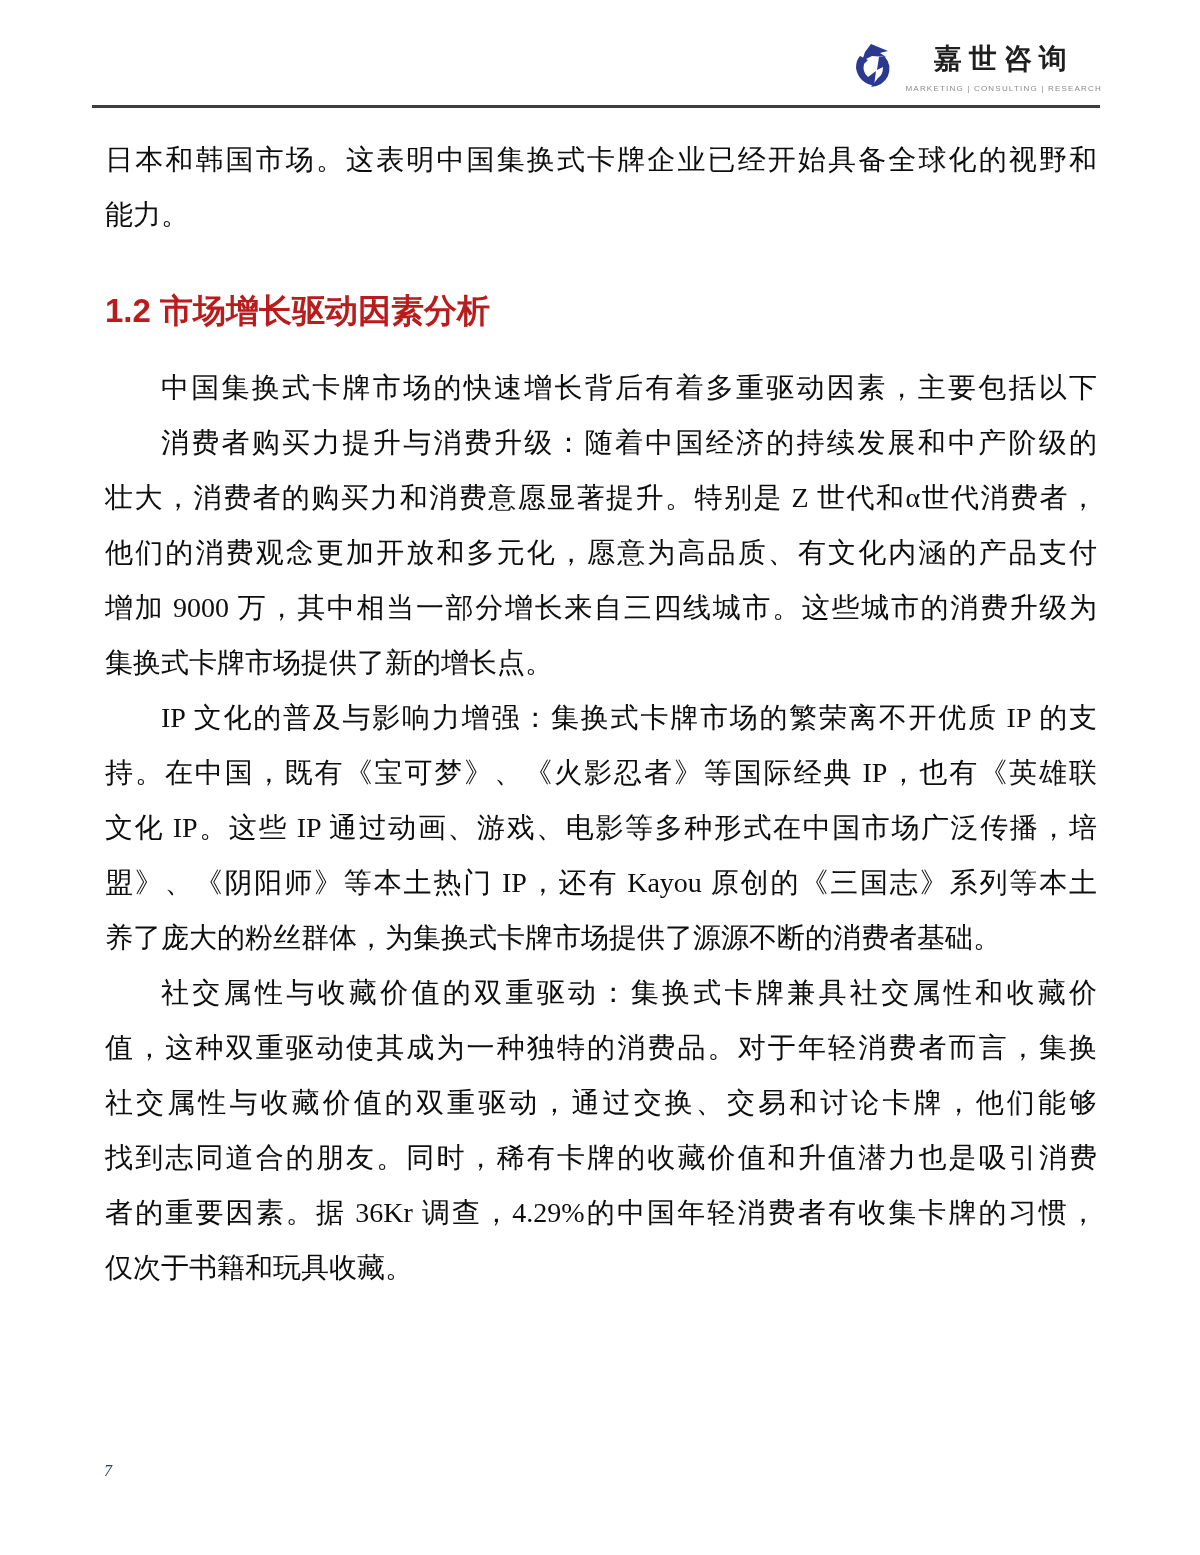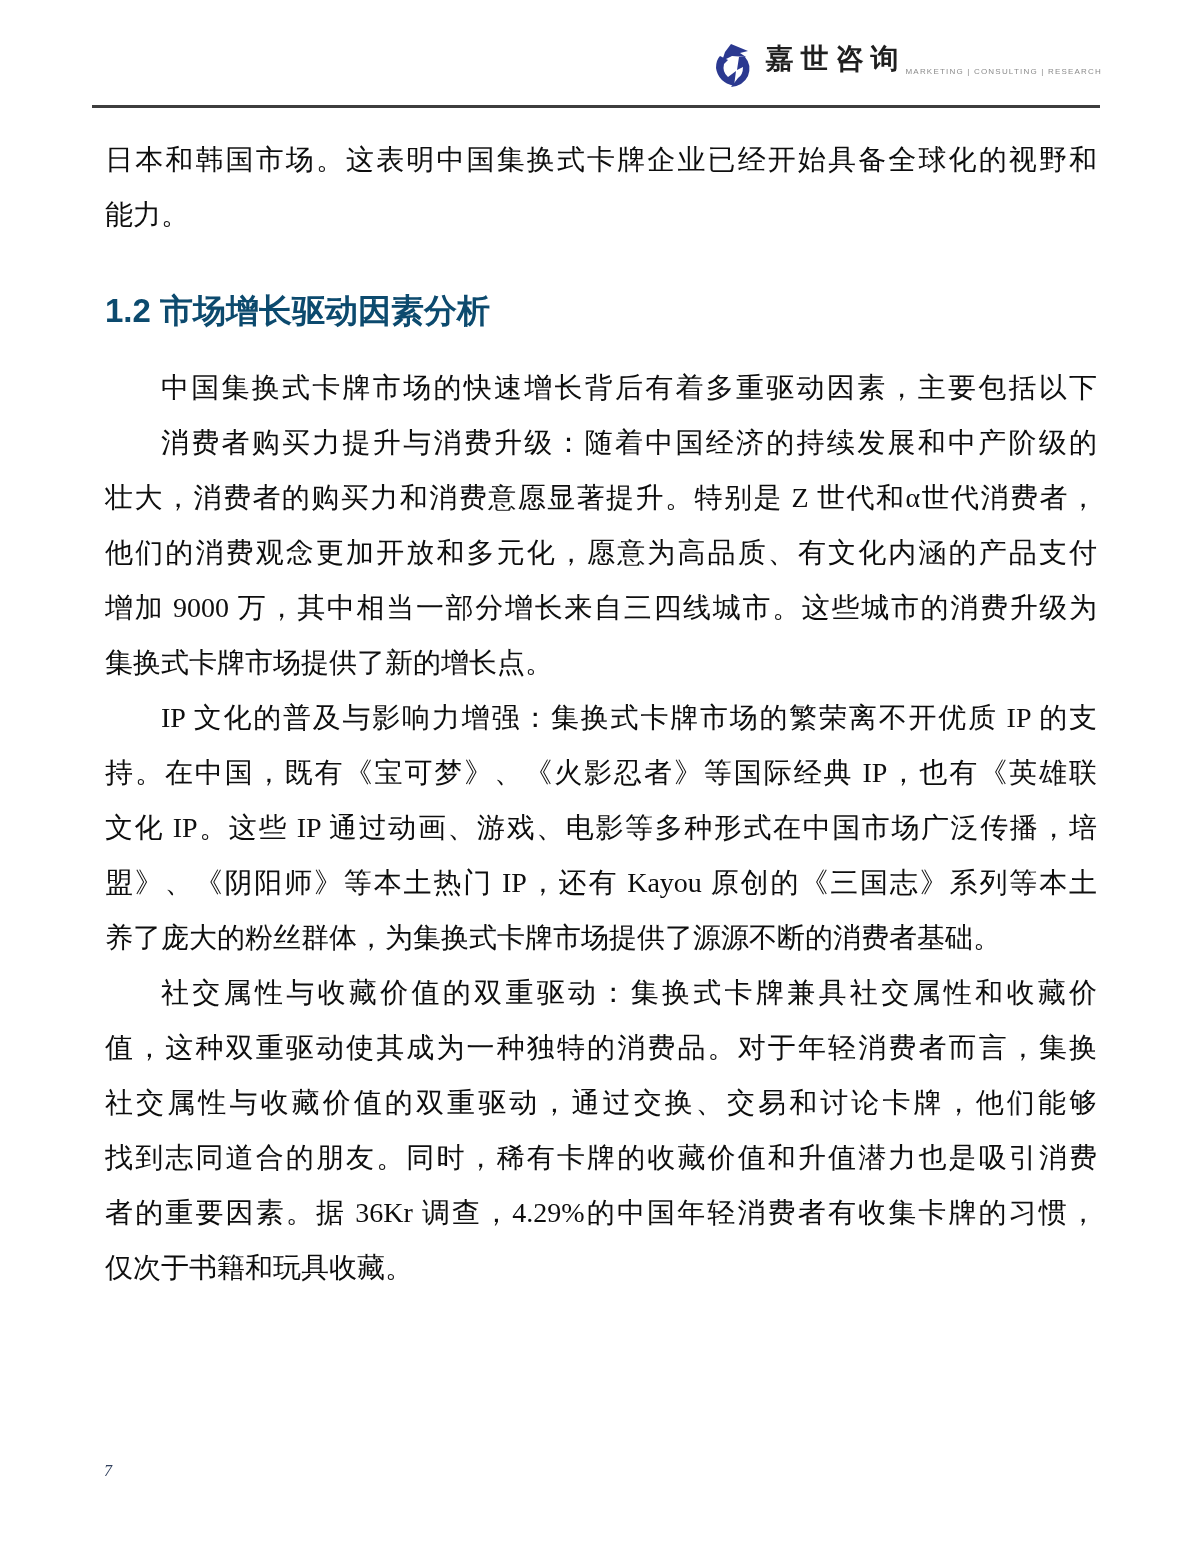--- a/index.html
+++ b/index.html
@@ -31,38 +31,38 @@
     align-items: flex-start;
     gap: 10px;
   }
   .logo-mark {
     width: 46px;
     height: 50px;
     flex: 0 0 auto;
   }
   .logo-text-col {
     display: flex;
-    flex-direction: row;
-    align-items: flex-end;
+    flex-direction: column;
+    align-items: center;
   }
   .logo-name {
     font-family: "Liberation Sans", "DejaVu Sans", sans-serif;
     font-weight: 700;
     font-size: 28px;
     line-height: 34px;
     letter-spacing: 7px;
     color: #1f1f1f;
     white-space: nowrap;
   }
   .logo-tagline {
     font-family: "Liberation Sans", "DejaVu Sans", sans-serif;
     font-size: 8px;
     letter-spacing: 1.2px;
     color: #8b8b8b;
-    margin-top: 15px;
+    margin-top: 8px;
     white-space: nowrap;
   }
   .header-rule {
     position: absolute;
     top: 105px;
     left: 92px;
     width: 1008px;
     height: 3px;
     background: #3d3d3d;
   }
@@ -87,21 +87,21 @@
     white-space: normal;
   }
   .line.indent {
     text-indent: 56px;
   }
   .section-heading {
     font-family: "Liberation Sans", "DejaVu Sans", sans-serif;
     font-weight: 700;
     font-size: 33px;
     line-height: 46px;
-    color: #0c4a6e;
+    color: #b91c1c;
     margin: 46px 0 26px 0;
     text-align: center;
     text-align-last: left;
   }
 
   
   .page-number {
     position: absolute;
     left: 104px;
     top: 1462px;

